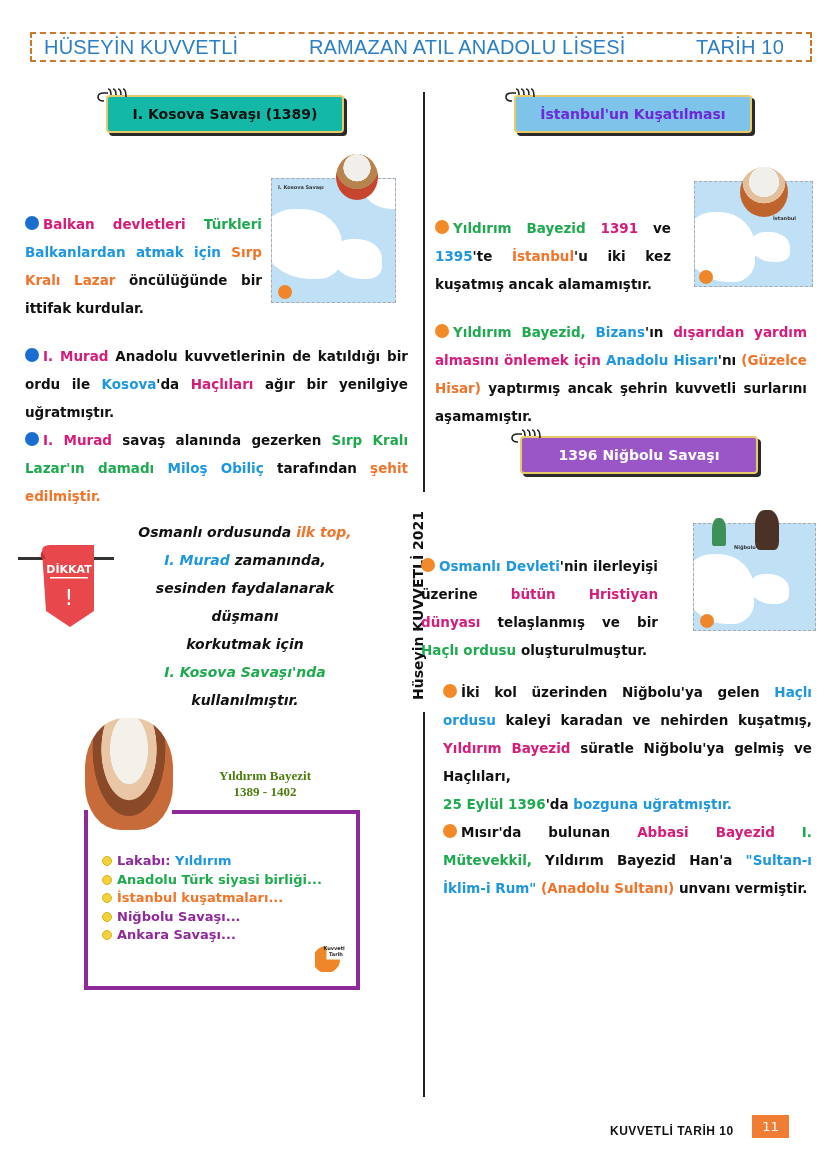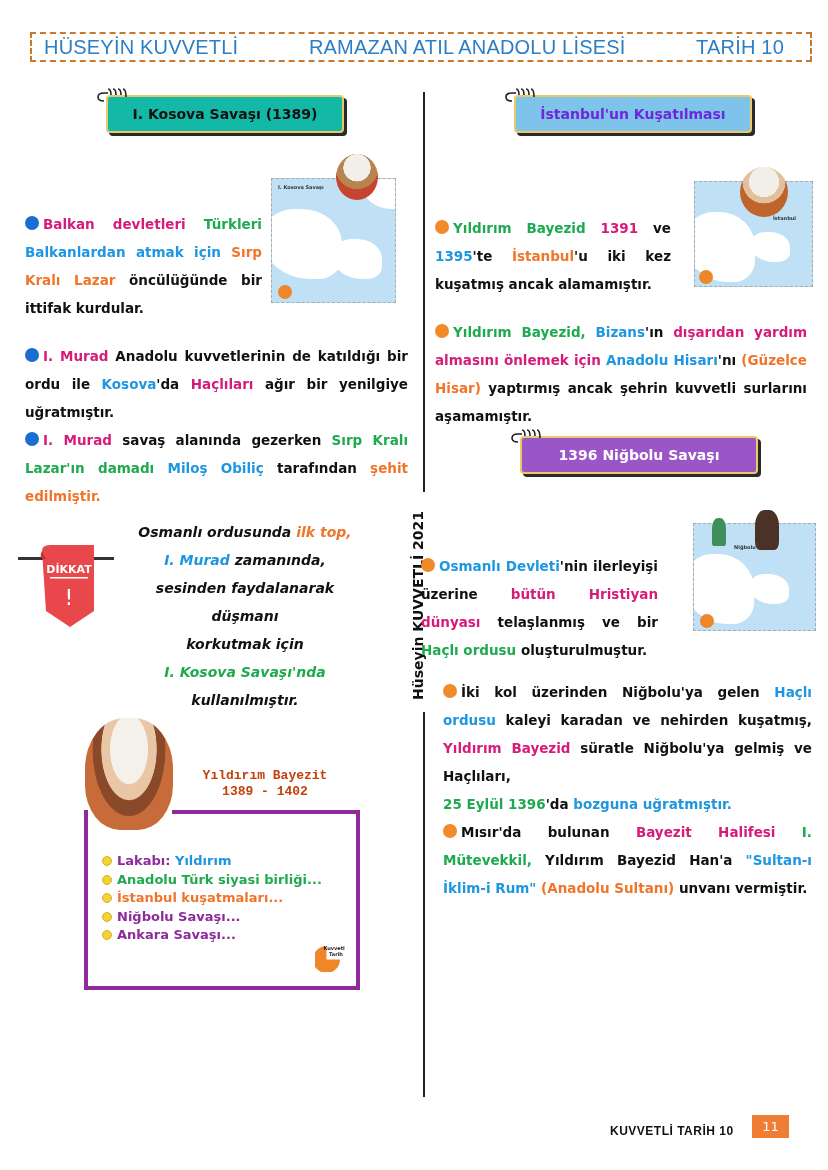--- a/index.html
+++ b/index.html
@@ -73,21 +73,21 @@
   .dikkat { position: absolute; left: 18px; top: 543px; width: 96px; height: 85px; }
   .dikkat-text {
     position: absolute; left: 120px; top: 518px; width: 250px; text-align: center;
     font-family: "DejaVu Sans", sans-serif; font-style: italic; font-weight: bold; font-size: 14px; line-height: 28px;
   }
 
   
   .card-portrait { position: absolute; left: 85px; top: 718px; width: 88px; height: 112px; }
   .card-title {
     position: absolute; left: 195px; top: 768px; width: 140px; text-align: center;
-    font-family: Liberation Mono, monospace; font-weight: bold; font-size: 13px; line-height: 16px; color: #c2410c;
+    font-family: Liberation Serif, serif; font-weight: bold; font-size: 13px; line-height: 16px; color: #4d7c0f;
   }
   .card-box {
     position: absolute; left: 84px; top: 810px; width: 276px; height: 180px;
     border: 4px solid #8e2a9a; border-top: none;
   }
   .card-top-line { position: absolute; left: 172px; top: 810px; width: 188px; height: 4px; background: #8e2a9a; }
   .card-list { position: absolute; left: 102px; top: 852px; list-style: none; }
   .card-list li {
     font-family: "DejaVu Sans", sans-serif; font-size: 13px; font-weight: bold; line-height: 18.5px;
     display: flex; align-items: center;
@@ -235,17 +235,17 @@
 <div style="position:absolute;left:712px;top:518px;width:14px;height:28px;background:#3f8f5a;border-radius:40% 40% 10% 10%;"></div>
 <div style="position:absolute;left:755px;top:510px;width:24px;height:40px;background:#4a3326;border-radius:40% 40% 20% 20%;"></div>
 
 <div class="para" style="left:421px;top:524px;width:237px;">
   <span class="bullet orange"></span><span><span class="c-blue">Osmanlı Devleti</span><span class="c-black">'nin ilerleyişi üzerine </span><span class="c-pink">bütün Hristiyan dünyası</span><span class="c-black"> telaşlanmış ve bir </span><span class="c-green">Haçlı ordusu</span><span class="c-black"> oluşturulmuştur.</span></span>
 </div>
 <div class="para" style="left:443px;top:650px;width:369px;">
   <span class="bullet orange"></span><span><span class="c-black">İki kol üzerinden Niğbolu'ya gelen </span><span class="c-blue">Haçlı ordusu</span><span class="c-black"> kaleyi karadan ve nehirden kuşatmış, </span><span class="c-pink">Yıldırım Bayezid</span><span class="c-black"> süratle Niğbolu'ya gelmiş ve Haçlıları,</span><br><span class="c-green">25 Eylül 1396</span><span class="c-black">'da </span><span class="c-blue">bozguna uğratmıştır.</span></span>
 </div>
 <div class="para" style="left:443px;top:790px;width:369px;">
-  <span class="bullet orange"></span><span><span class="c-black">Mısır'da bulunan </span><span class="c-pink">Bayezit Halifesi</span><span class="c-green"> I. Mütevekkil,</span><span class="c-black"> Yıldırım Bayezid Han'a </span><span class="c-blue">"Sultan-ı İklim-i Rum"</span><span class="c-orange"> (Anadolu Sultanı)</span><span class="c-black"> unvanı vermiştir.</span></span>
+  <span class="bullet orange"></span><span><span class="c-black">Mısır'da bulunan </span><span class="c-pink">Abbasi Bayezid</span><span class="c-green"> I. Mütevekkil,</span><span class="c-black"> Yıldırım Bayezid Han'a </span><span class="c-blue">"Sultan-ı İklim-i Rum"</span><span class="c-orange"> (Anadolu Sultanı)</span><span class="c-black"> unvanı vermiştir.</span></span>
 </div>
 
 <div class="footer-text">KUVVETLİ TARİH 10</div>
 <div class="page-num">11</div>
 
 </body></html>

